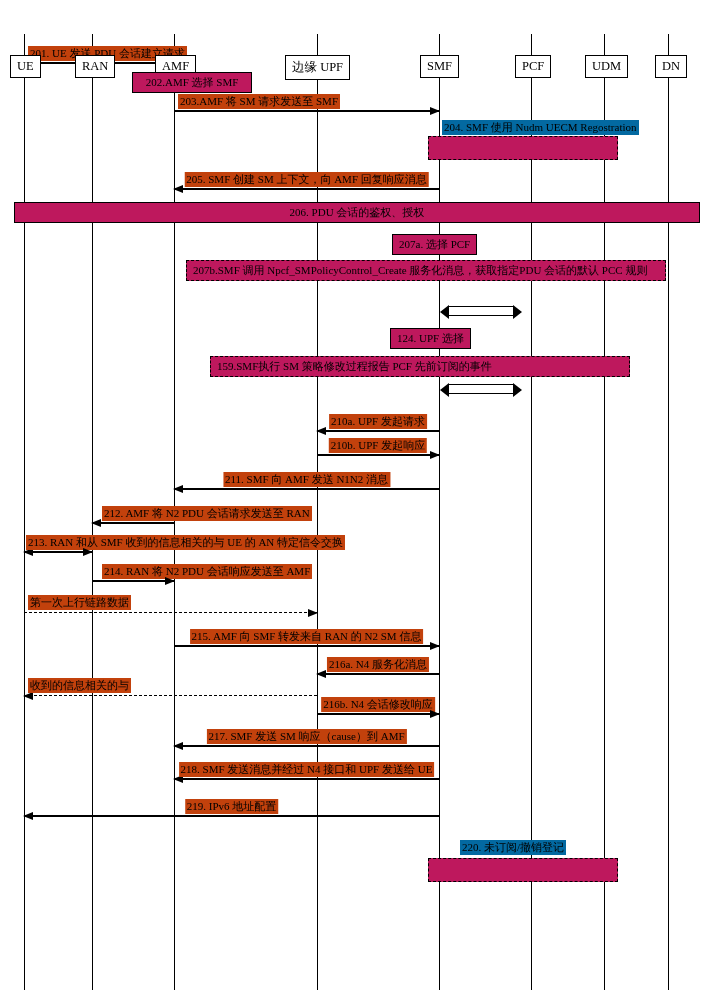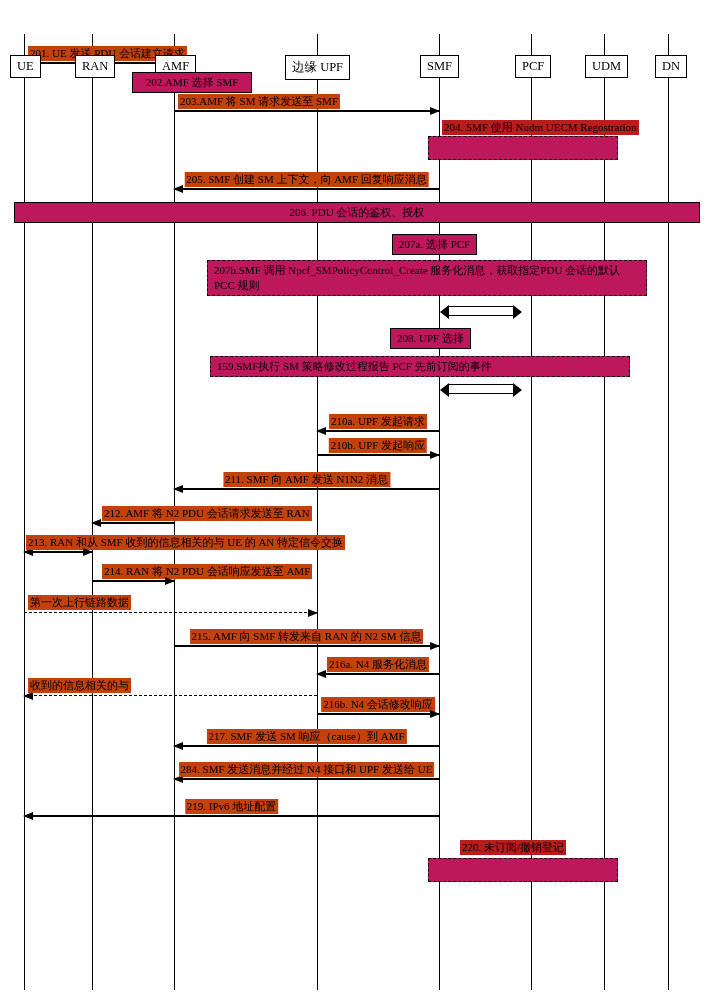--- a/index.html
+++ b/index.html
@@ -123,21 +123,21 @@
     font-size: 11px;
     line-height: 1.35;
   }
   .note-box.dashed { border-style: dashed; }
   .note-box.center { text-align: center; }
   .note-text {
     position: absolute;
     font-size: 11px;
     z-index: 3;
     white-space: nowrap;
-    background: #b91c1c;
+    background: #0369a1;
     padding: 0 2px;
   }
 </style>
 </head>
 <body>
 
 <div class="diagram">
 
   <div class="actor-box" style="left:0px">UE</div>
   <div class="actor-box" style="left:65px">RAN</div>
@@ -173,24 +173,24 @@
   <div class="dbl-arrow" style="left:438px; width:138px; top:134px"></div>
 
   <div class="msg arrow-l" style="left:164px; width:265px; top:178px">
     <span class="label">205. SMF 创建 SM 上下文，向 AMF 回复响应消息</span>
   </div>
 
   <div class="note-box center" style="left:4px; top:192px; width:686px">206. PDU 会话的鉴权、授权</div>
 
   <div class="note-box center" style="left:382px; top:224px">207a. 选择 PCF</div>
 
-  <div class="note-box dashed" style="left:197px; top:250px; width:440px">207b.SMF 调用 Npcf_SMPolicyControl_Create 服务化消息，获取指定PDU 会话的默认 PCC 规则</div>
+  <div class="note-box dashed" style="left:176px; top:250px; width:480px">207b.SMF 调用 Npcf_SMPolicyControl_Create 服务化消息，获取指定PDU 会话的默认 PCC 规则</div>
   <div class="dbl-arrow" style="left:438px; width:66px; top:296px"></div>
 
-  <div class="note-box center" style="left:380px; top:318px">208. UPF 选择</div>
+  <div class="note-box center" style="left:380px; top:318px">124. UPF 选择</div>
 
   <div class="note-box dashed" style="left:200px; top:346px; width:420px">159.SMF执行 SM 策略修改过程报告 PCF 先前订阅的事件</div>
   <div class="dbl-arrow" style="left:438px; width:66px; top:374px"></div>
 
   <div class="msg arrow-l" style="left:307px; width:122px; top:420px">
     <span class="label">210a. UPF 发起请求</span>
   </div>
 
   <div class="msg arrow-r" style="left:307px; width:122px; top:444px">
     <span class="label">210b. UPF 发起响应</span>
@@ -230,21 +230,21 @@
 
   <div class="msg arrow-r" style="left:307px; width:122px; top:703px">
     <span class="label">216b. N4 会话修改响应</span>
   </div>
 
   <div class="msg arrow-l" style="left:164px; width:265px; top:735px">
     <span class="label">217. SMF 发送 SM 响应（cause）到 AMF</span>
   </div>
 
   <div class="msg arrow-l" style="left:164px; width:265px; top:768px">
-    <span class="label" style="white-space:nowrap">284. SMF 发送消息并经过 N4 接口和 UPF 发送给 UE</span>
+    <span class="label" style="white-space:nowrap">218. SMF 发送消息并经过 N4 接口和 UPF 发送给 UE</span>
   </div>
 
   <div class="msg arrow-l" style="left:14px; width:415px; top:805px">
     <span class="label">219. IPv6 地址配置</span>
   </div>
 
   <div class="note-text" style="left:450px; top:830px">220. 未订阅/撤销登记</div>
   <div class="note-box dashed" style="left:418px; top:848px; width:190px; height:24px; padding:0"></div>
   <div class="dbl-arrow" style="left:438px; width:138px; top:856px"></div>
 

